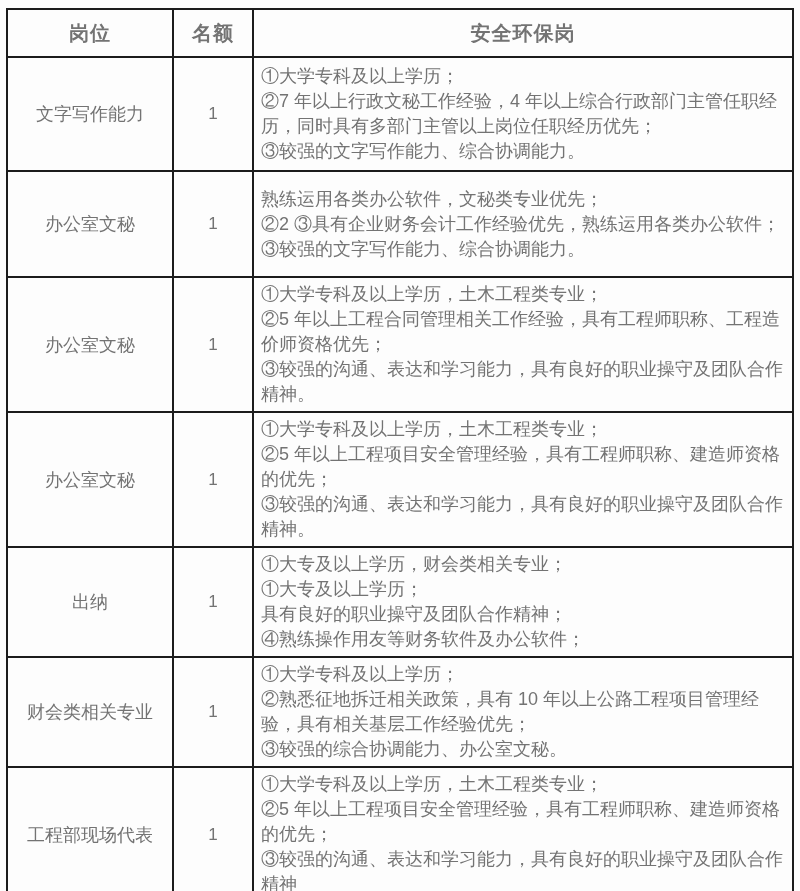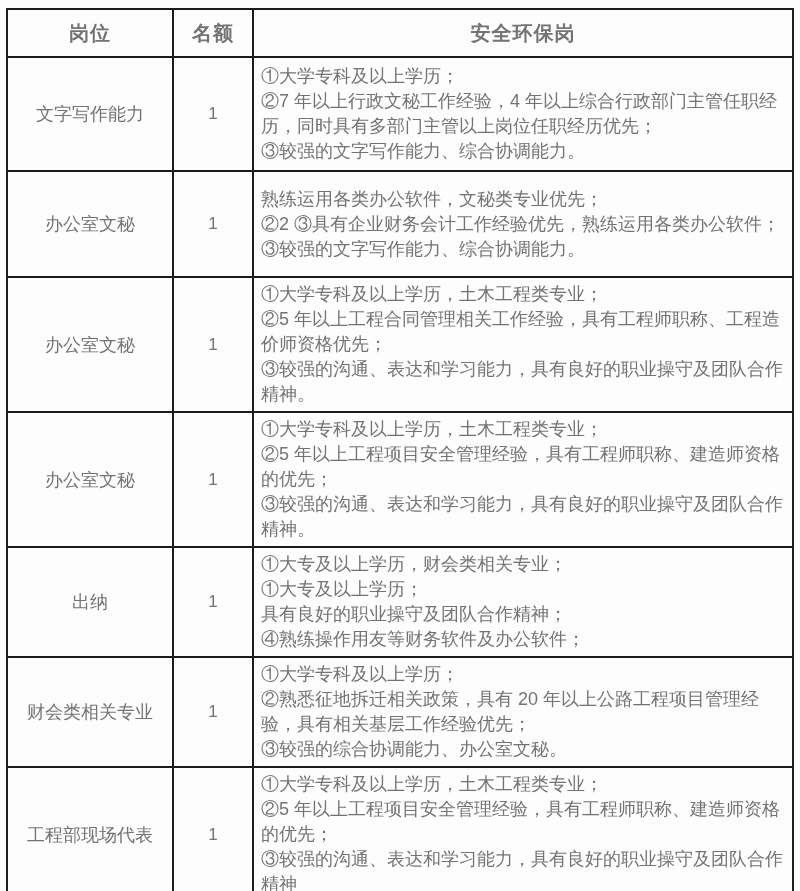--- a/index.html
+++ b/index.html
@@ -123,21 +123,21 @@
             <div>①大专及以上学历；</div>
             <div>具有良好的职业操守及团队合作精神；</div>
             <div>④熟练操作用友等财务软件及办公软件；</div>
           </td>
   </tr>
         <tr>
     <td class="pos">财会类相关专业</td>
     <td class="quota">1</td>
     <td class="req">
             <div>①大学专科及以上学历；</div>
-            <div>②熟悉征地拆迁相关政策，具有 20 年以上公路工程项目管理经验，具有相关基层工作经验优先；</div>
+            <div>②熟悉征地拆迁相关政策，具有 10 年以上公路工程项目管理经验，具有相关基层工作经验优先；</div>
             <div>③较强的综合协调能力、办公室文秘。</div>
           </td>
   </tr>
         <tr>
     <td class="pos">工程部现场代表</td>
     <td class="quota">1</td>
     <td class="req">
             <div>①大学专科及以上学历，土木工程类专业；</div>
             <div>②5 年以上工程项目安全管理经验，具有工程师职称、建造师资格的优先；</div>
             <div>③较强的沟通、表达和学习能力，具有良好的职业操守及团队合作精神</div>

